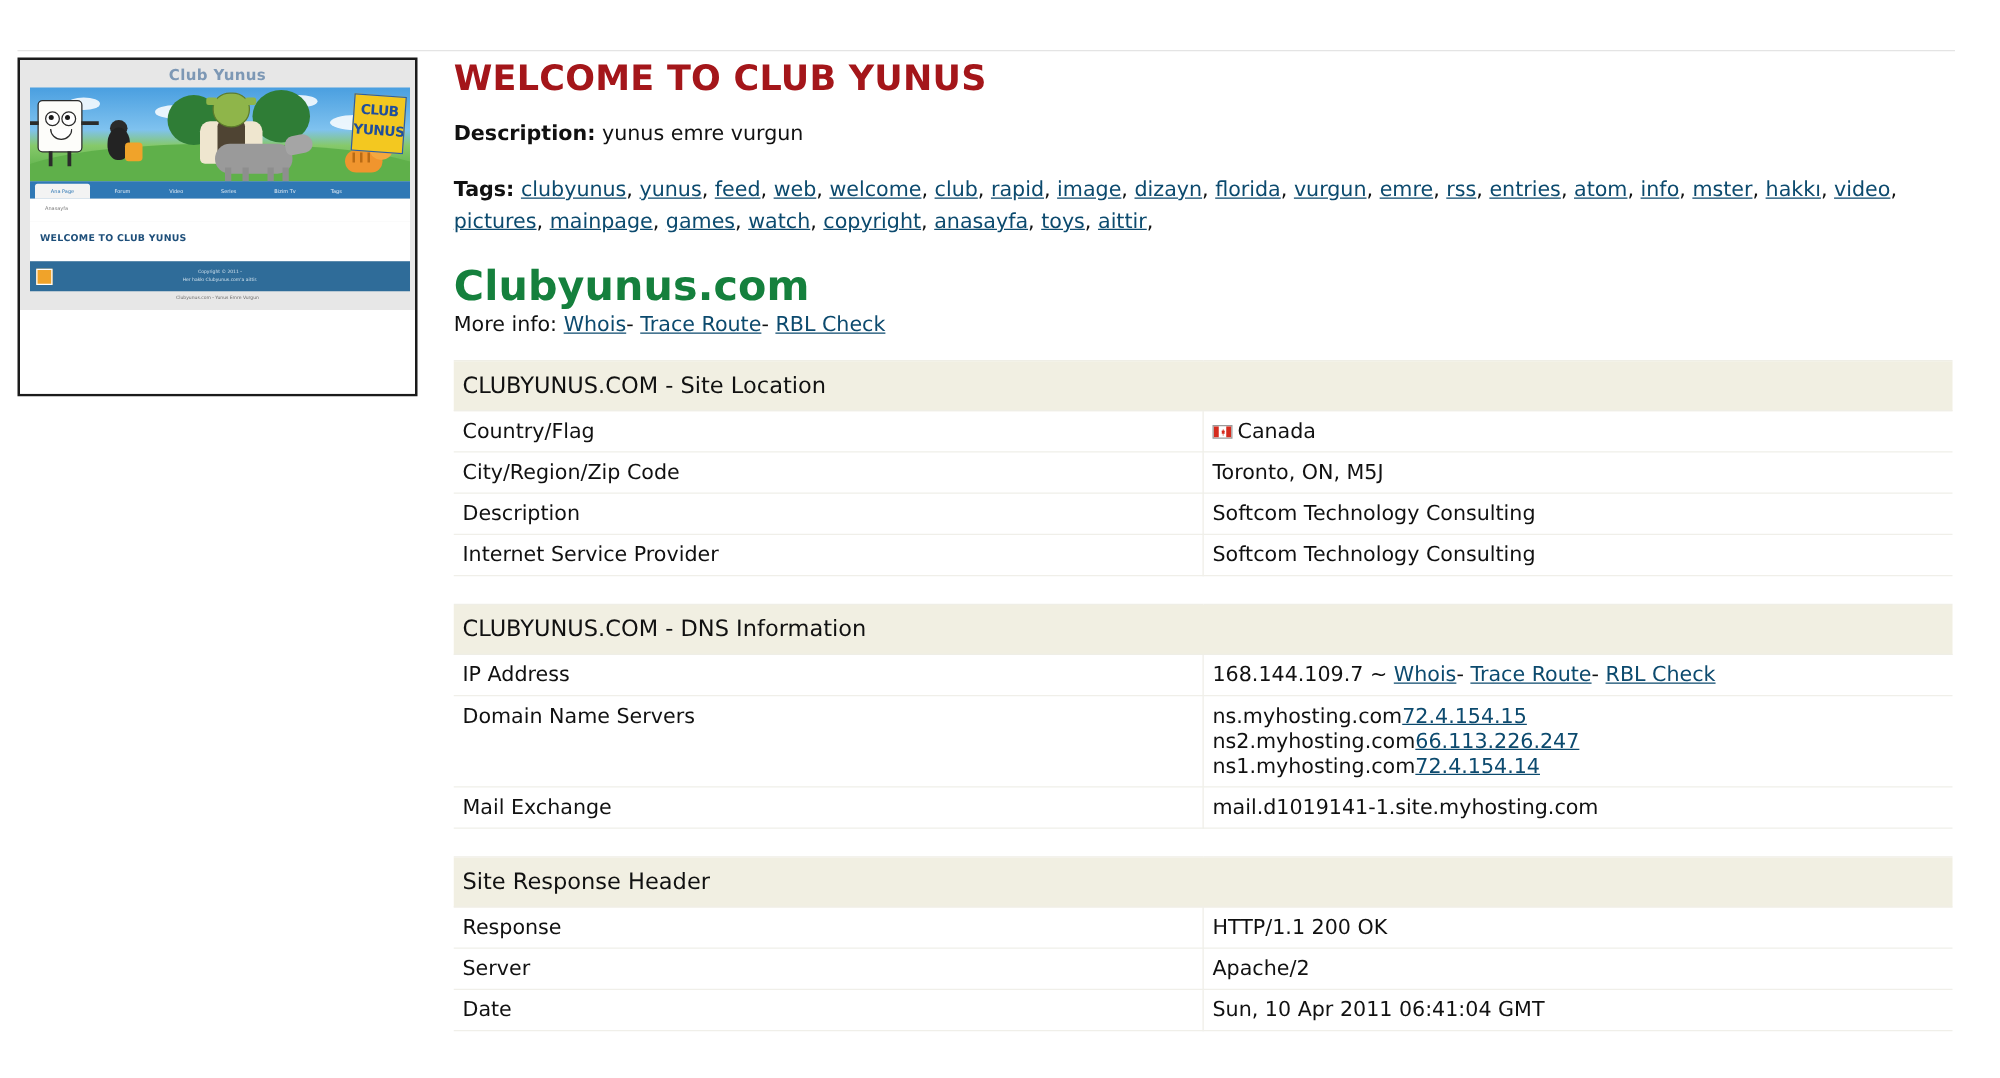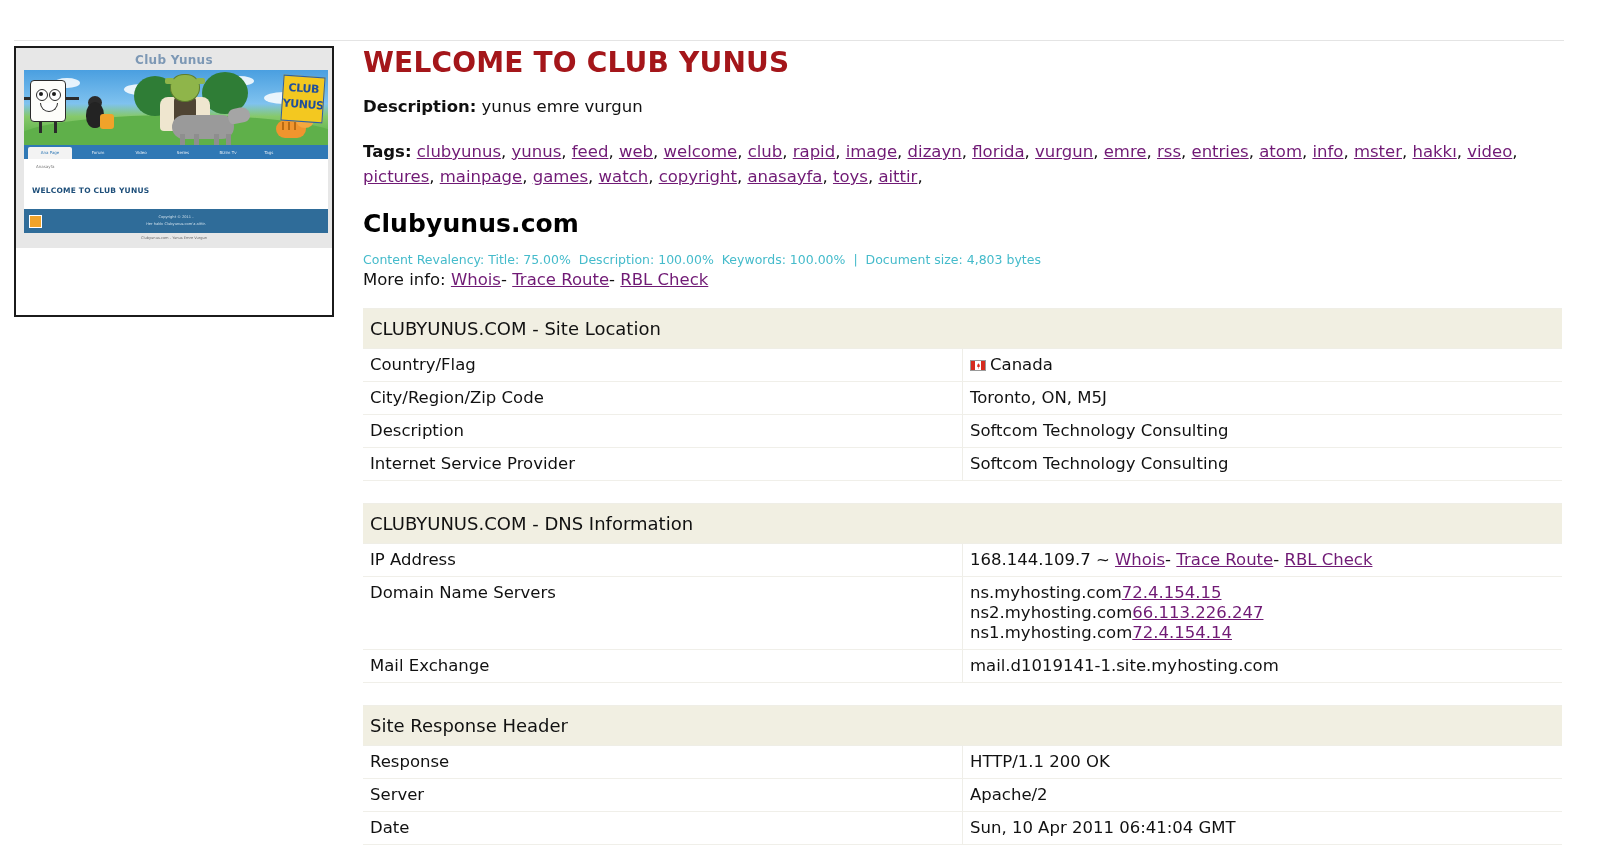--- a/index.html
+++ b/index.html
@@ -371,28 +371,28 @@
   }
   .meta-line b { font-weight: bold; }
   .tags-line {
     margin-top: 22px;
     font-size: 16.5px;
     line-height: 25px;
     color: #111;
     max-width: 1200px;
   }
   a.link {
-    color: #701a75;
+    color: #0c4a6e;
     text-decoration: underline;
   }
   h2.domain-title {
     margin: 20px 0 0 0;
-    font-size: 25px;
+    font-size: 33px;
     font-weight: bold;
-    color: #000000;
+    color: #15803d;
     letter-spacing: .1px;
   }
   .relevancy {
     margin-top: 14px;
     font-size: 12.5px;
     color: #45BBCB;
     line-height: 16px;
   }
   .relevancy .sep { color: #45BBCB; }
   .more-info {
@@ -563,28 +563,20 @@
     </div>
 
 
     <div class="tags-line">
       <b>Tags:</b>
       <span id="tags-container"> <a class="link" href="#">clubyunus</a><span>,</span> <a class="link" href="#">yunus</a><span>,</span> <a class="link" href="#">feed</a><span>,</span> <a class="link" href="#">web</a><span>,</span> <a class="link" href="#">welcome</a><span>,</span> <a class="link" href="#">club</a><span>,</span> <a class="link" href="#">rapid</a><span>,</span> <a class="link" href="#">image</a><span>,</span> <a class="link" href="#">dizayn</a><span>,</span> <a class="link" href="#">florida</a><span>,</span> <a class="link" href="#">vurgun</a><span>,</span> <a class="link" href="#">emre</a><span>,</span> <a class="link" href="#">rss</a><span>,</span> <a class="link" href="#">entries</a><span>,</span> <a class="link" href="#">atom</a><span>,</span> <a class="link" href="#">info</a><span>,</span> <a class="link" href="#">mster</a><span>,</span> <a class="link" href="#">hakkı</a><span>,</span> <a class="link" href="#">video</a><span>,</span> <a class="link" href="#">pictures</a><span>,</span> <a class="link" href="#">mainpage</a><span>,</span> <a class="link" href="#">games</a><span>,</span> <a class="link" href="#">watch</a><span>,</span> <a class="link" href="#">copyright</a><span>,</span> <a class="link" href="#">anasayfa</a><span>,</span> <a class="link" href="#">toys</a><span>,</span> <a class="link" href="#">aittir</a><span>,</span></span>
     </div>
 
     <h2 class="domain-title">Clubyunus.com</h2>
 
-    <div class="relevancy">
-      <span>Content Revalency:</span>
-      <span>Title: 75.00%</span>&nbsp;
-      <span>Description: 100.00%</span>&nbsp;
-      <span>Keywords: 100.00%</span>&nbsp;
-      <span class="sep">|</span>&nbsp;
-      <span>Document size: 4,803 bytes</span>
-    </div>
 
     <div class="more-info">
       <span>More info:</span>
       <a class="link" href="#">Whois</a><span>-</span>
       <a class="link" href="#">Trace Route</a><span>-</span>
       <a class="link" href="#">RBL Check</a>
     </div>
 
     <table class="info">
       <tbody>

